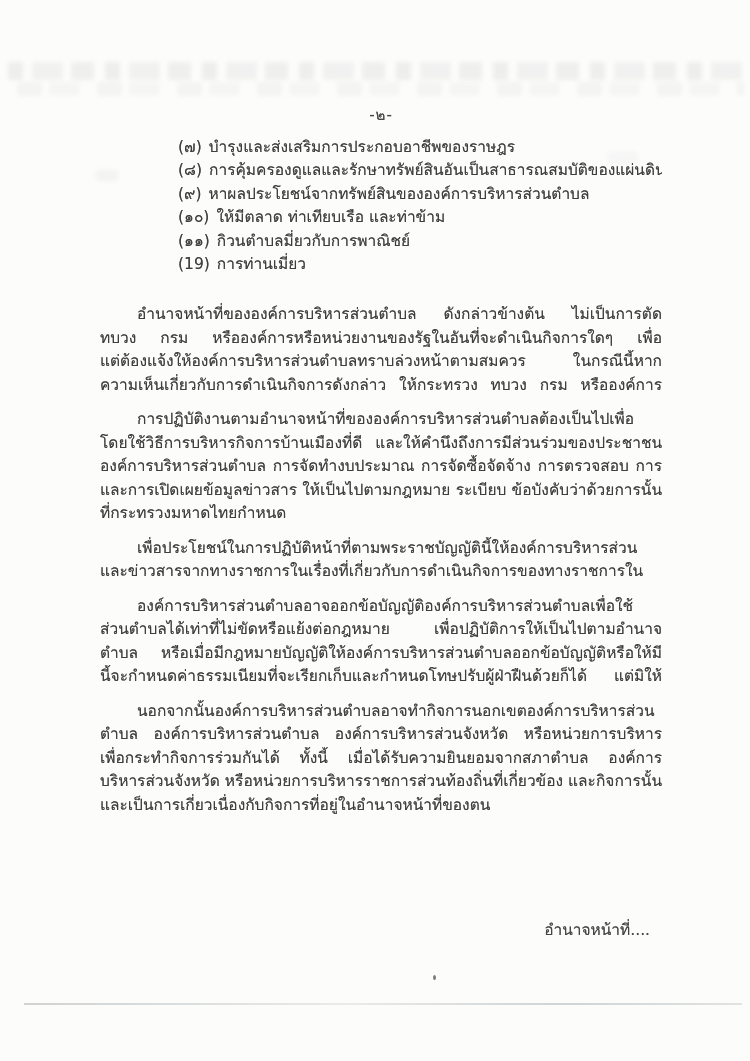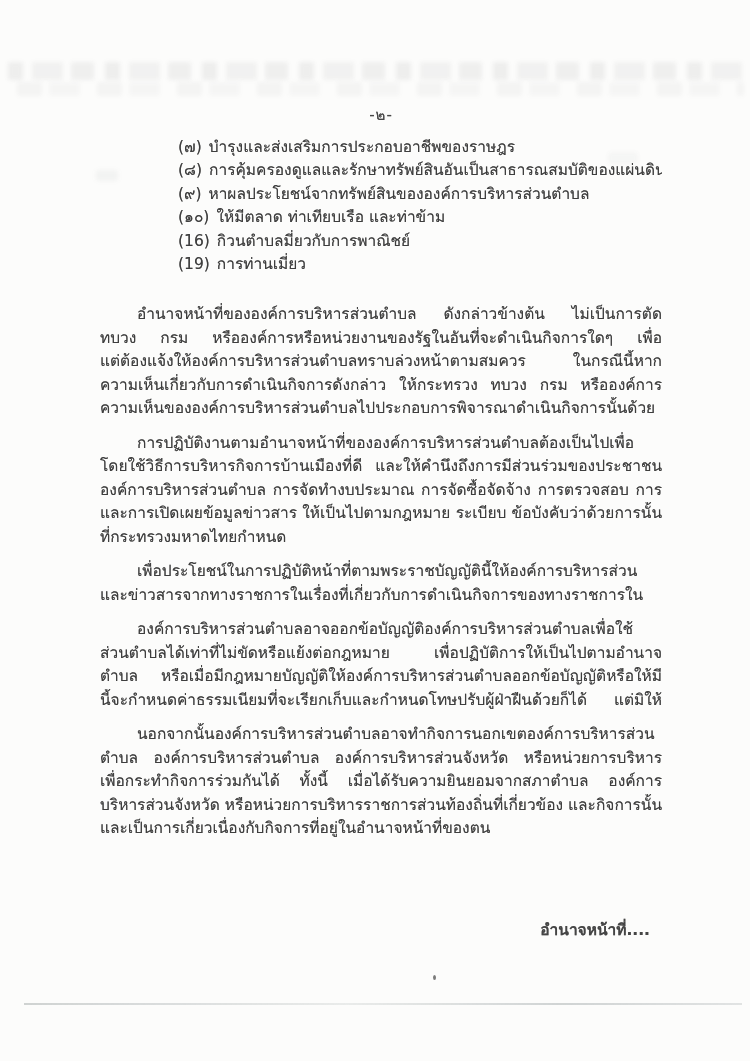--- a/index.html
+++ b/index.html
@@ -54,21 +54,20 @@
   .line{
     line-height:23.5px;height:23.5px;
     overflow:hidden;white-space:nowrap;
   }
   .line.justify{text-align:justify;text-align-last:justify;white-space:normal;}
   .line.first{text-indent:37px;}
   .catchword{
     position:absolute;top:917px;left:100px;width:550px;
     text-align:right;font-size:15.5px;color:#454545;
     text-shadow:0 0 .5px rgba(62,62,62,.55);
-    font-weight:bold;
   }
   .speck{
     position:absolute;left:433px;top:975px;width:3px;height:5px;
     background:#5a5a5a;border-radius:50%;opacity:.8;
   }
   .smudge{position:absolute;background:rgba(90,95,95,.06);filter:blur(2px);border-radius:3px;}
   .smudge.s1{left:96px;top:170px;width:22px;height:11px;}
   .smudge.s2{left:608px;top:152px;width:30px;height:12px;opacity:.7;}
   .edge-line{
     position:absolute;left:24px;top:1003px;width:718px;height:2px;
@@ -91,31 +90,30 @@
   <div class="smudge s1"></div>
   <div class="smudge s2"></div>
 
   <div class="pageno">-๒-</div>
 
   <div class="duties">
       <div class="duty-row"><span class="marker">(๗)</span><span>บำรุงและส่งเสริมการประกอบอาชีพของราษฎร</span></div>
       <div class="duty-row"><span class="marker">(๘)</span><span>การคุ้มครองดูแลและรักษาทรัพย์สินอันเป็นสาธารณสมบัติของแผ่นดิน</span></div>
       <div class="duty-row"><span class="marker">(๙)</span><span>หาผลประโยชน์จากทรัพย์สินขององค์การบริหารส่วนตำบล</span></div>
       <div class="duty-row"><span class="marker">(๑๐)</span><span>ให้มีตลาด ท่าเทียบเรือ และท่าข้าม</span></div>
-      <div class="duty-row"><span class="marker">(16)</span><span>กิวนตำบลมี่ยวกับการพาณิชย์</span></div>
+      <div class="duty-row"><span class="marker">(๑๑)</span><span>กิวนตำบลมี่ยวกับการพาณิชย์</span></div>
       <div class="duty-row"><span class="marker">(19)</span><span>การท่านเมี่ยว</span></div>
     </div>
 
   <div class="body-text">
       <div class="para">
         <div class="line first justify">อำนาจหน้าที่ขององค์การบริหารส่วนตำบล ดังกล่าวข้างต้น ไม่เป็นการตัดอำนาจหน้าที่ของกระทรวง</div>
         <div class="line justify">ทบวง กรม หรือองค์การหรือหน่วยงานของรัฐในอันที่จะดำเนินกิจการใดๆ เพื่อประโยชน์ของประชาชนในตำบล</div>
         <div class="line justify">แต่ต้องแจ้งให้องค์การบริหารส่วนตำบลทราบล่วงหน้าตามสมควร ในกรณีนี้หากองค์การบริหารส่วนตำบลมี</div>
         <div class="line justify">ความเห็นเกี่ยวกับการดำเนินกิจการดังกล่าว ให้กระทรวง ทบวง กรม หรือองค์การ หรือหน่วยงานของรัฐนำ</div>
-        <div class="line">ความเห็นขององค์การบริหารส่วนตำบลไปประกอบการพิจารณาดำเนินกิจการนั้นด้วย</div>
       </div>
       <div class="para">
         <div class="line first justify">การปฏิบัติงานตามอำนาจหน้าที่ขององค์การบริหารส่วนตำบลต้องเป็นไปเพื่อประโยชน์สุขของประชาชน</div>
         <div class="line justify">โดยใช้วิธีการบริหารกิจการบ้านเมืองที่ดี และให้คำนึงถึงการมีส่วนร่วมของประชาชนในการจัดทำแผนพัฒนา</div>
         <div class="line justify">องค์การบริหารส่วนตำบล การจัดทำงบประมาณ การจัดซื้อจัดจ้าง การตรวจสอบ การประเมินผลการปฏิบัติงาน</div>
         <div class="line justify">และการเปิดเผยข้อมูลข่าวสาร ให้เป็นไปตามกฎหมาย ระเบียบ ข้อบังคับว่าด้วยการนั้น และหลักเกณฑ์และวิธีการ</div>
         <div class="line">ที่กระทรวงมหาดไทยกำหนด</div>
       </div>
       <div class="para">
         <div class="line first justify">เพื่อประโยชน์ในการปฏิบัติหน้าที่ตามพระราชบัญญัตินี้ให้องค์การบริหารส่วนตำบลมีสิทธิได้รับทราบข้อมูล</div>

